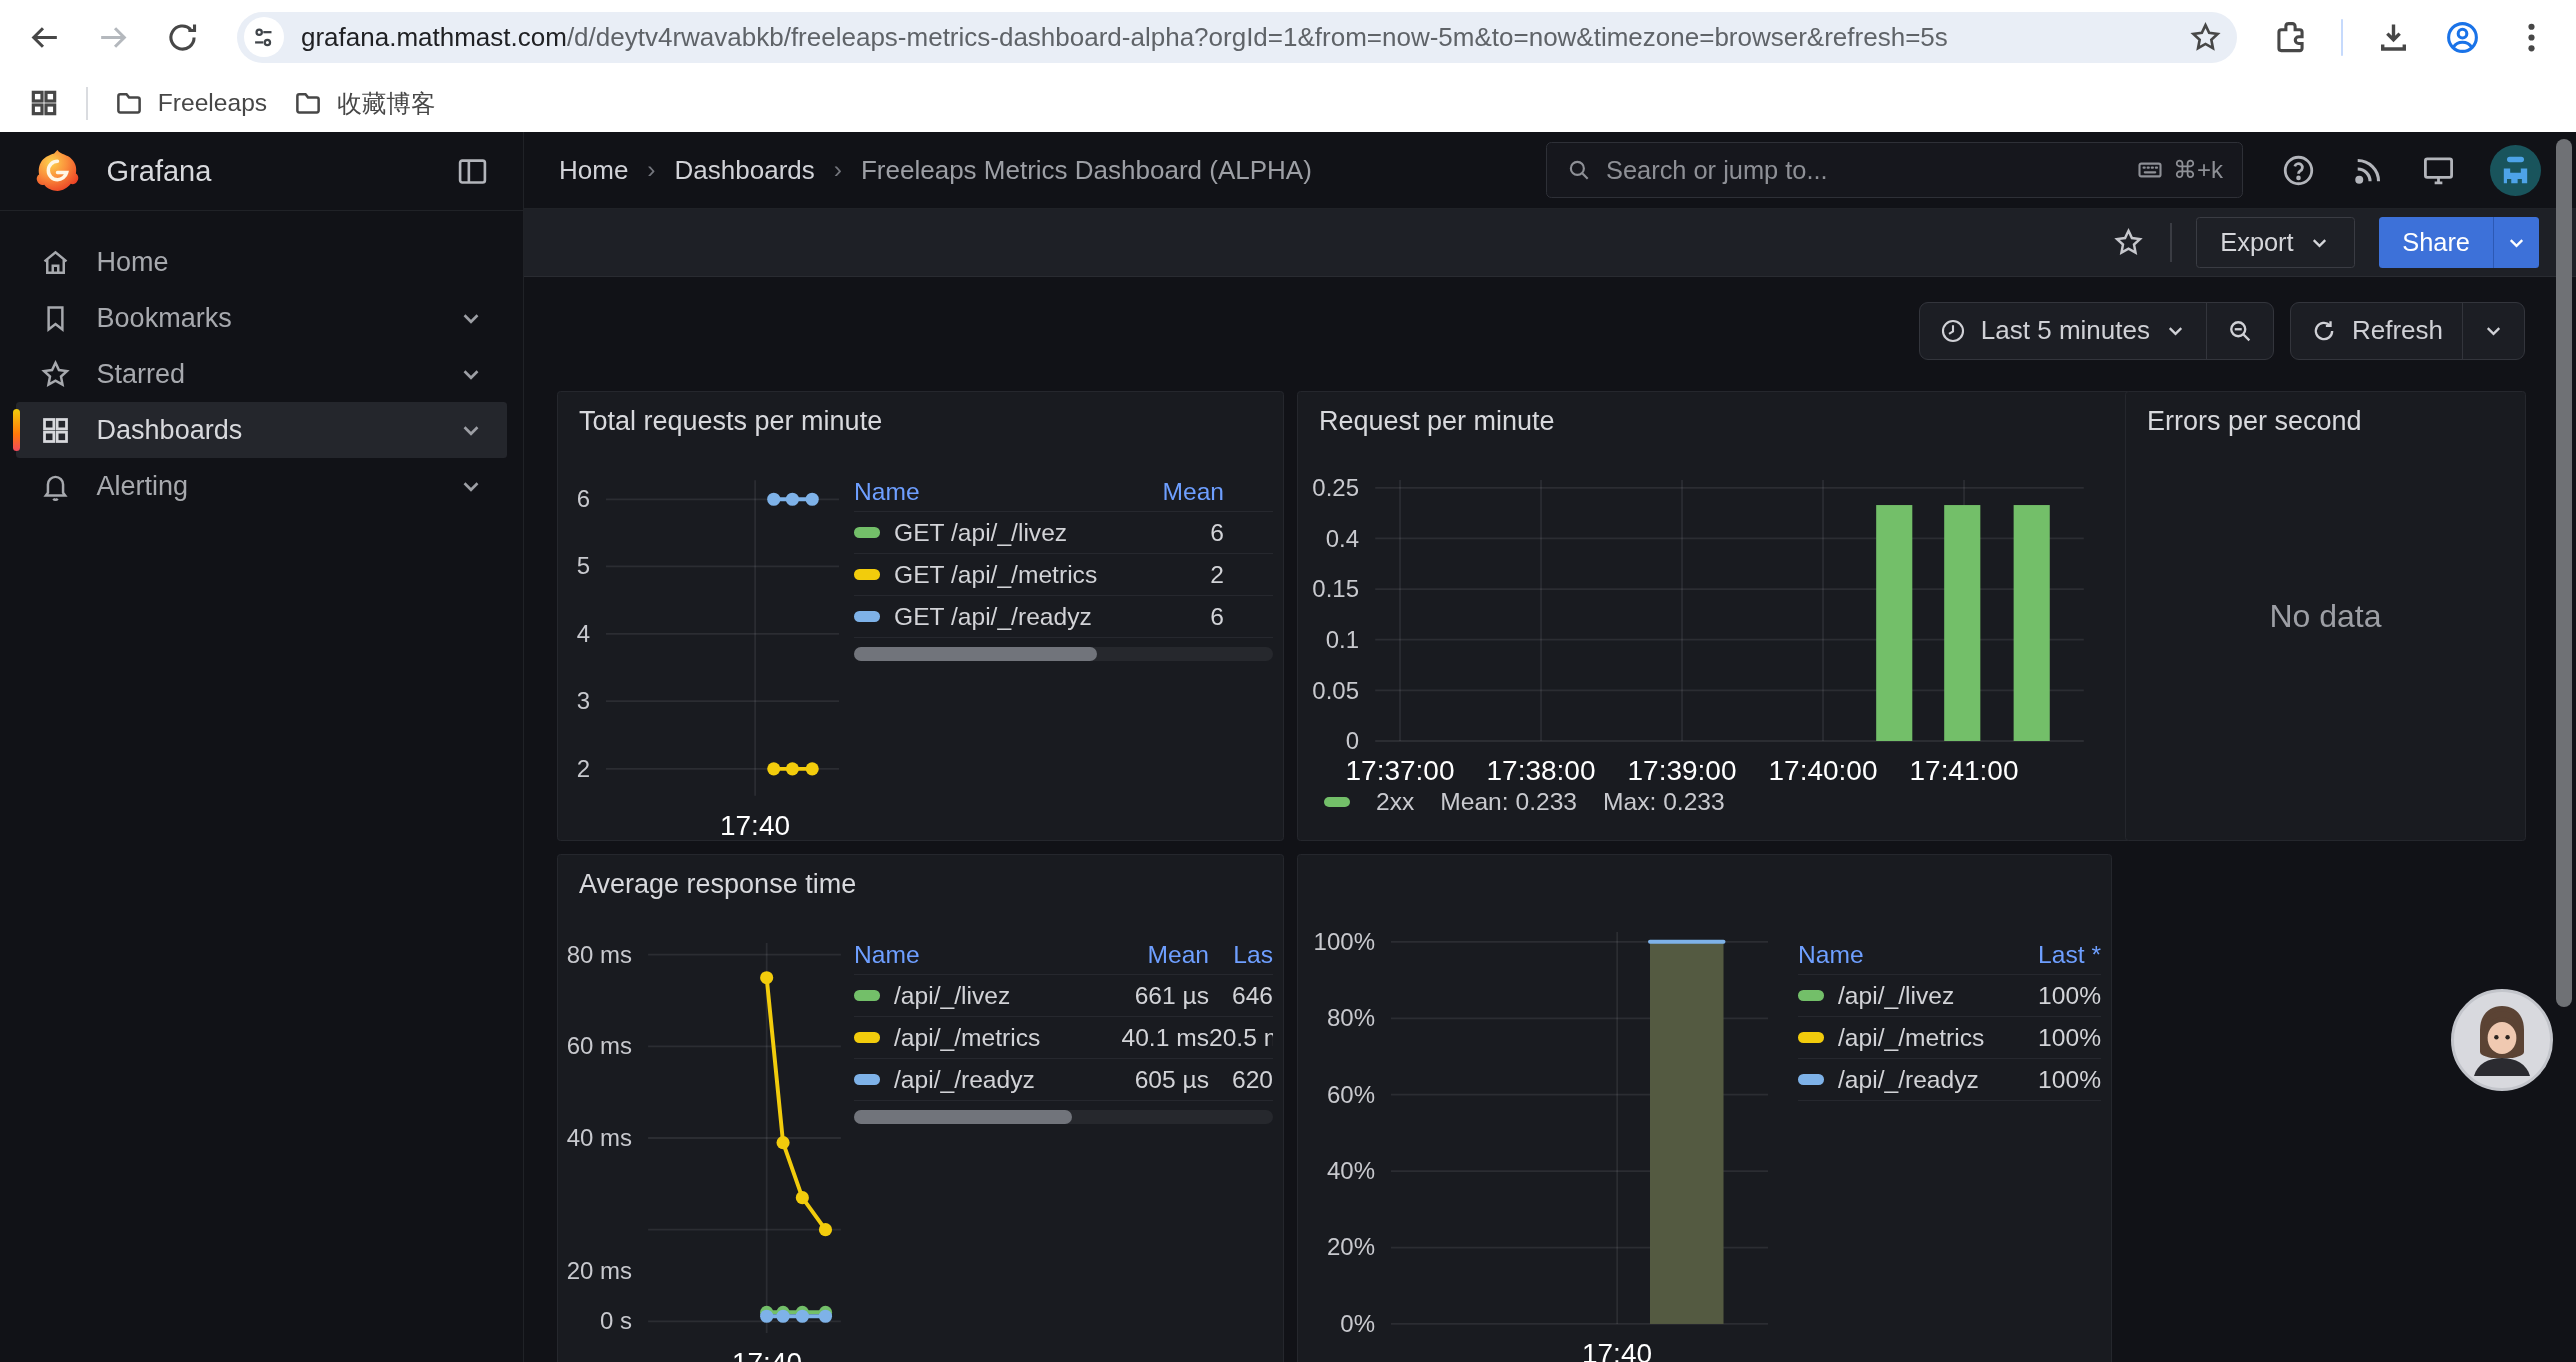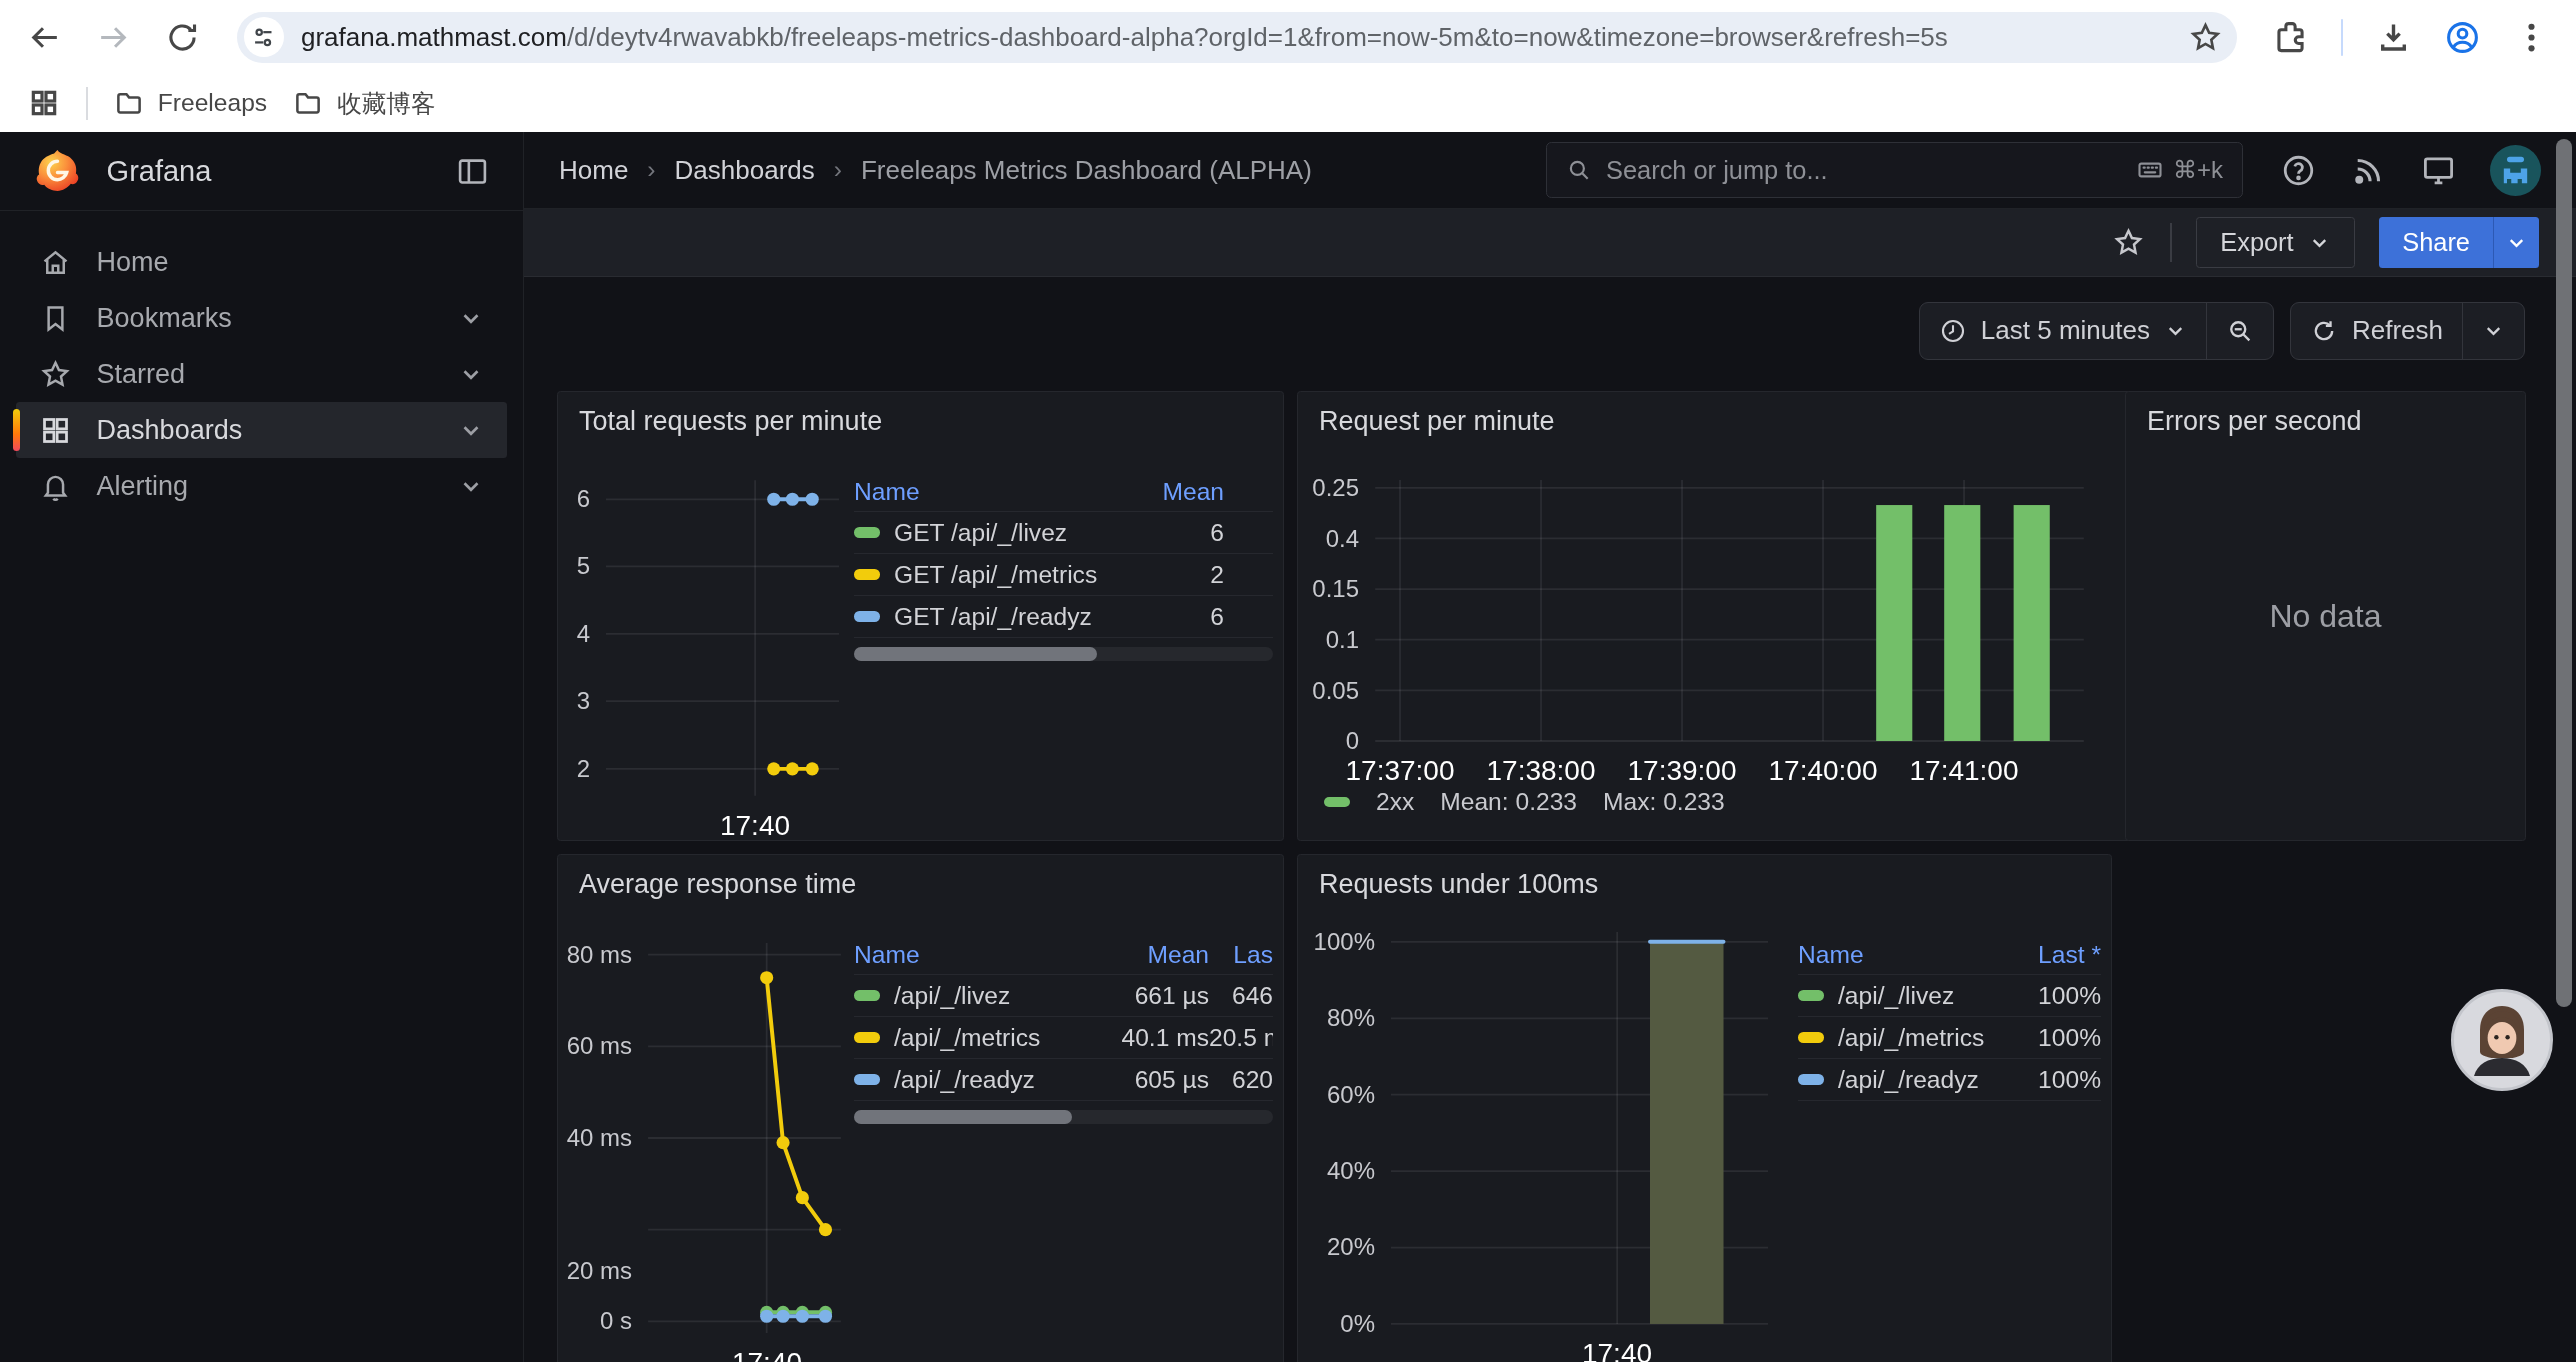--- a/index.html
+++ b/index.html
@@ -521,21 +521,20 @@
                 <span class="lval" style="width: 132px; padding-right: 0px;">605 µs</span>
                 <span class="lval" style="width: 64px; padding-right: 0px;">620</span>
               </div>
               <div class="hscroll">
                 <div class="hthumb" style="width: 52%;"></div>
               </div>
             </div>
         </div>
 
         <div class="panel" style="left:773px; top:577px; width:815px; height:561px;">
-          <div class="panel-title">Requests under 100ms</div>
           <div class="chart" style="left:93px; top:77px; width:377px; height:392px;">
               <svg viewBox="0 0 430 447" width="377" height="392">
                 <line x1="0" y1="11.175" x2="430" y2="11.175" stroke="rgba(204,204,220,0.10)" stroke-width="2"></line>
                 <line x1="0" y1="98.34" x2="430" y2="98.34" stroke="rgba(204,204,220,0.10)" stroke-width="2"></line>
                 <line x1="0" y1="185.505" x2="430" y2="185.505" stroke="rgba(204,204,220,0.10)" stroke-width="2"></line>
                 <line x1="0" y1="272.67" x2="430" y2="272.67" stroke="rgba(204,204,220,0.10)" stroke-width="2"></line>
                 <line x1="0" y1="359.83500000000004" x2="430" y2="359.83500000000004" stroke="rgba(204,204,220,0.10)" stroke-width="2"></line>
                 <line x1="0" y1="447" x2="430" y2="447" stroke="rgba(204,204,220,0.10)" stroke-width="2"></line>
                 <line x1="258" y1="0" x2="258" y2="447" stroke="rgba(204,204,220,0.10)" stroke-width="2"></line>
                 <rect x="295.41" y="11.175" width="83.84999999999998" height="435.825" fill="#545A41"></rect>

